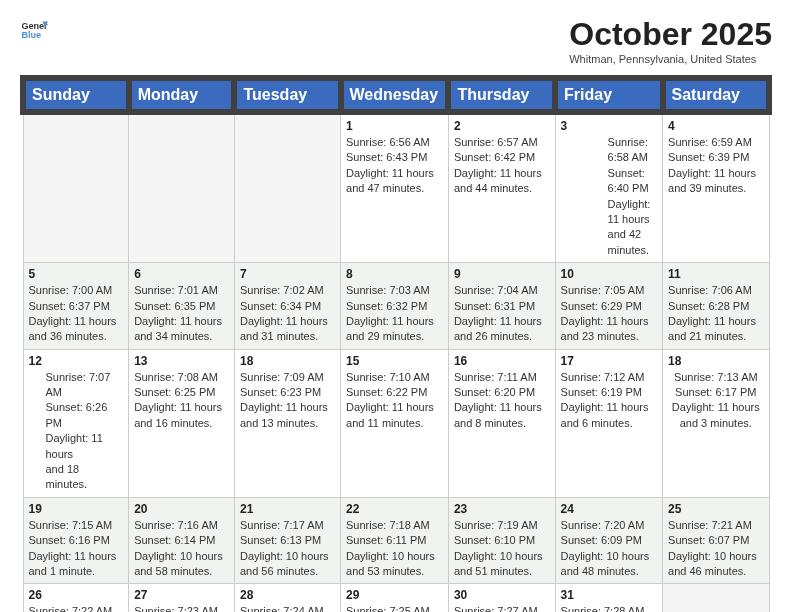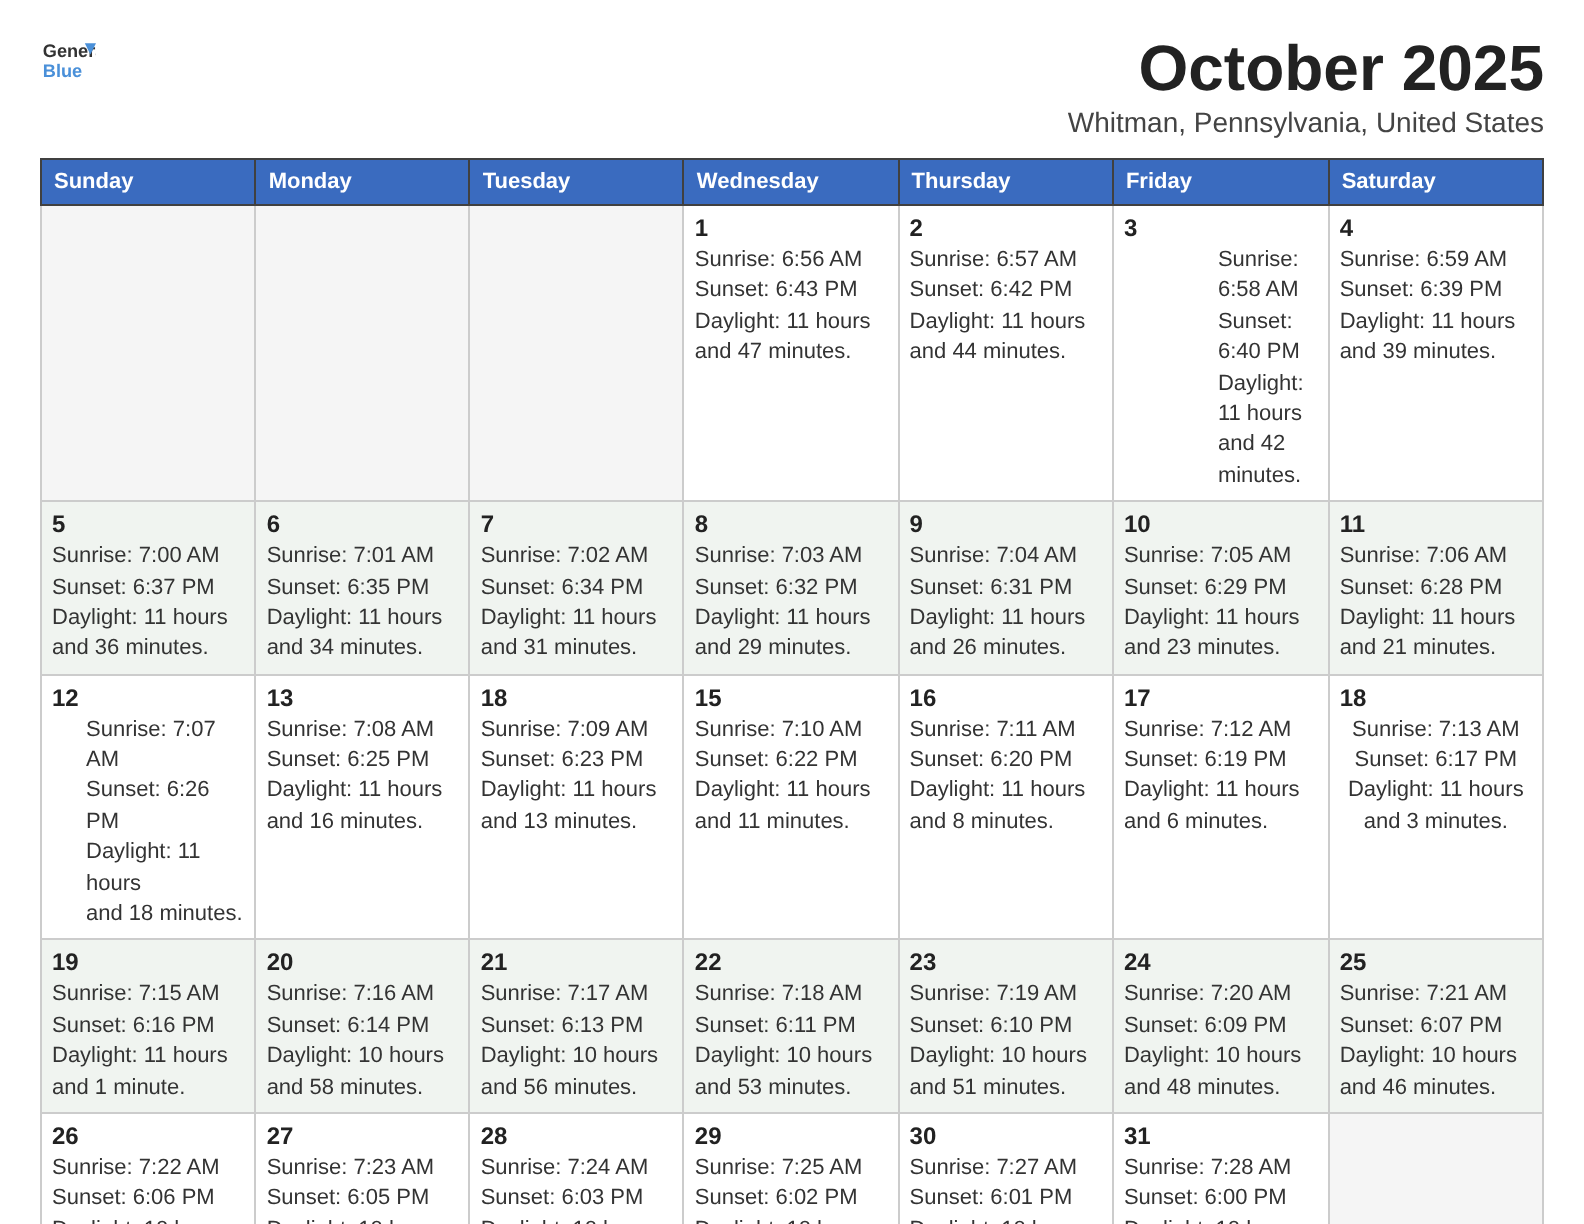--- a/index.html
+++ b/index.html
@@ -23,43 +23,42 @@
     .logo {
       display: flex;
       align-items: center;
       gap: 4px;
     }
     .logo-icon {
       width: 28px;
       height: 28px;
     }
     .title-area {
-      text-align: right;
     }
     .month-title {
       font-size: 32px;
       font-weight: bold;
       color: #222;
     }
     .location {
-      font-size: 14px;
+      font-size: 11px;
       color: #444;
     }
     .calendar {
       width: 100%;
       border-collapse: collapse;
       border: 1px solid #ccc;
     }
     .calendar th {
       background-color: #3a6bbf;
       color: white;
       text-align: left;
       padding: 5px 6px;
-      font-size: 11px;
-      border: 1px solid #404040;
+      font-size: 16px;
+      border: 6px solid #404040;
     }
     .calendar td {
       vertical-align: top;
       border: 1px solid #ccc;
       padding: 4px 5px;
       width: 108px;
       height: 80px;
       font-size: 10px;
       color: #333;
       background: #fff;

